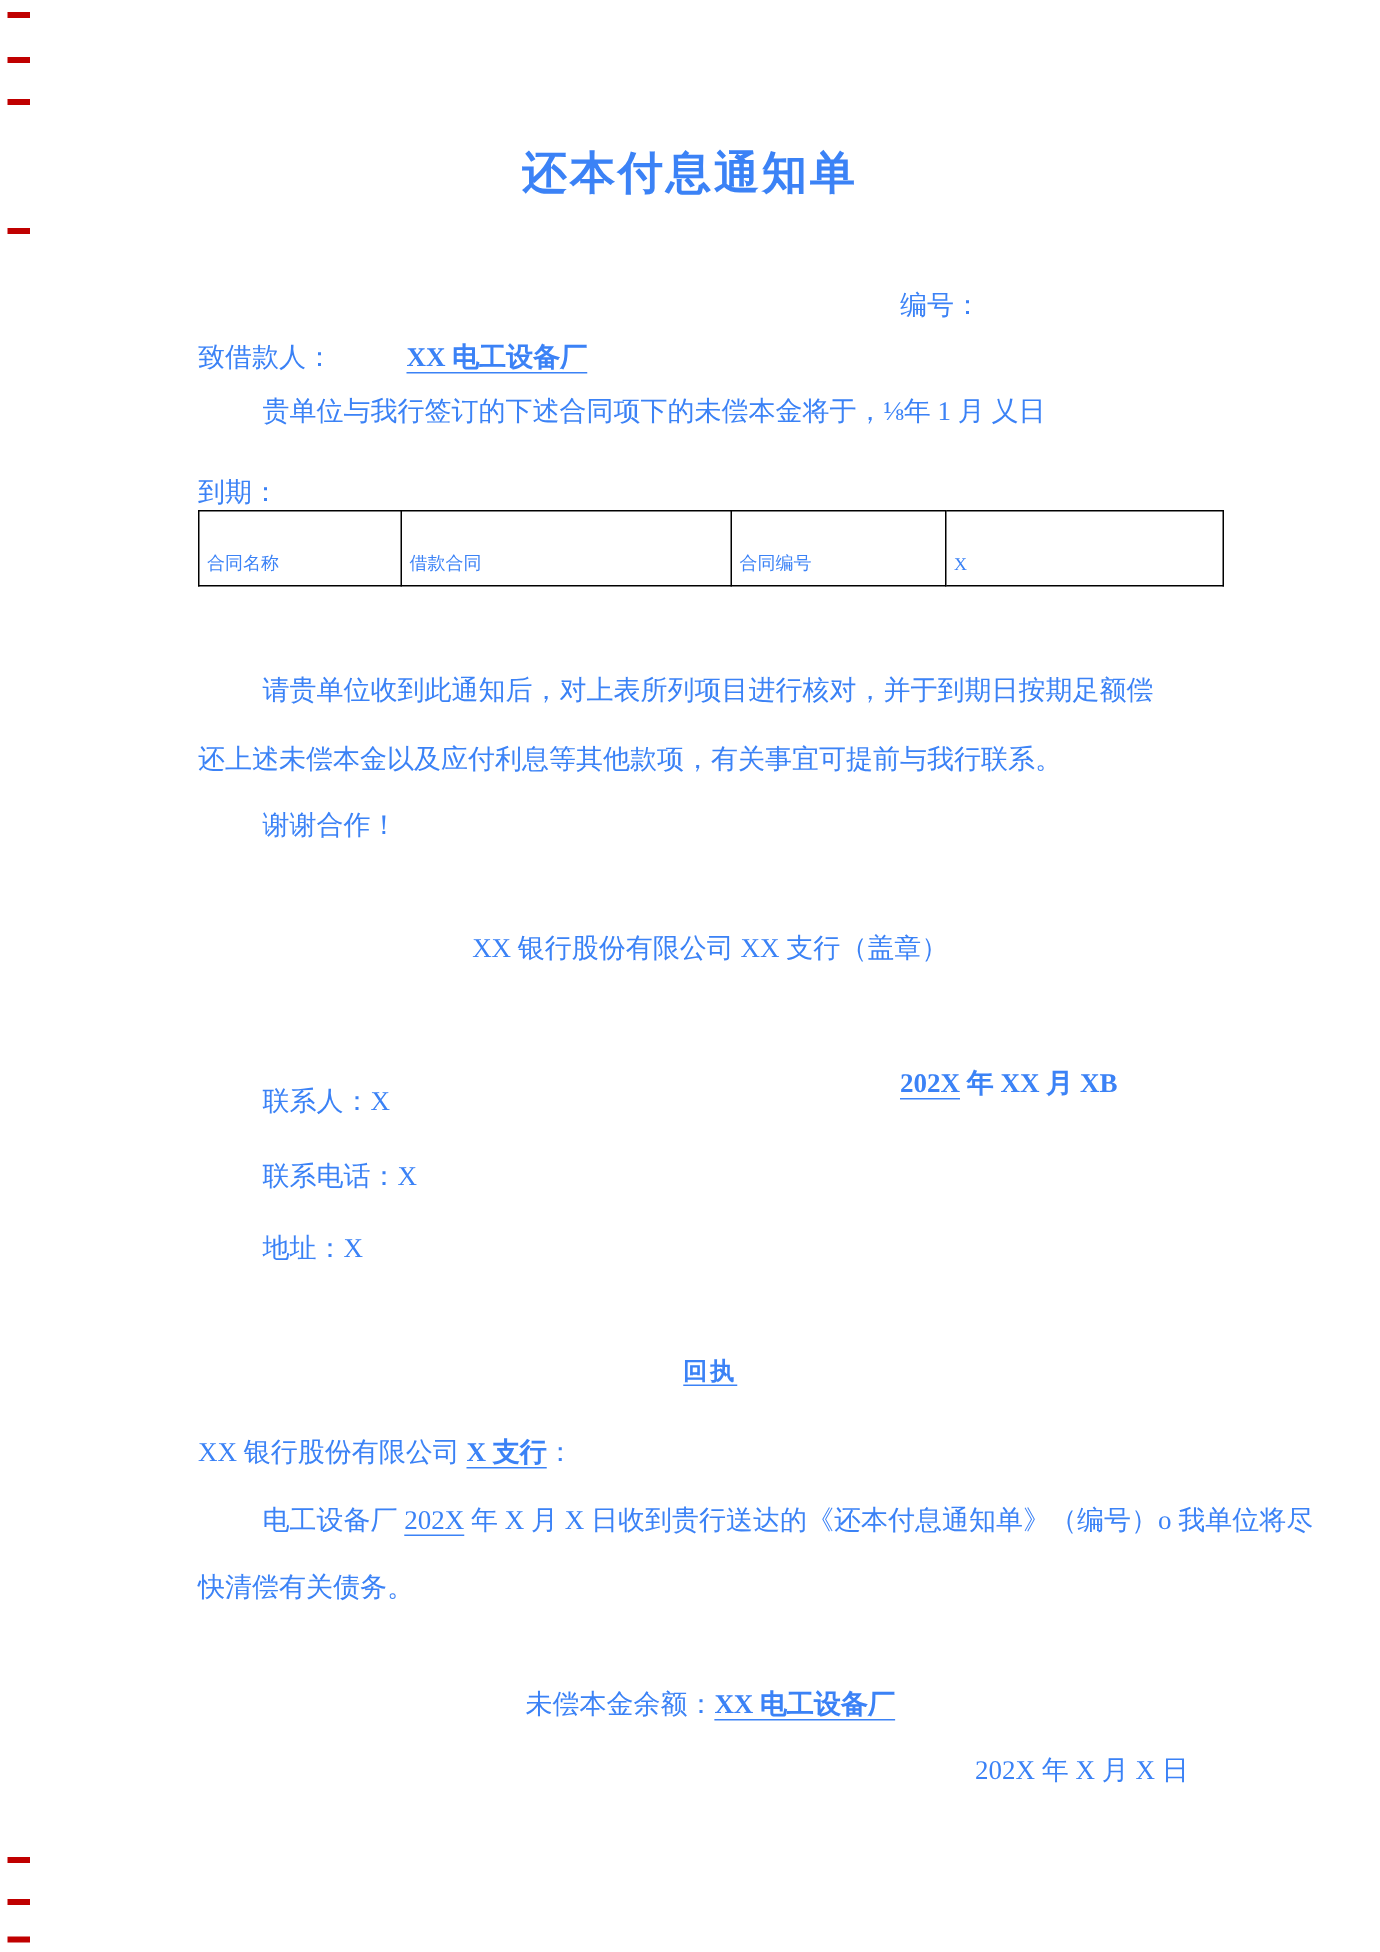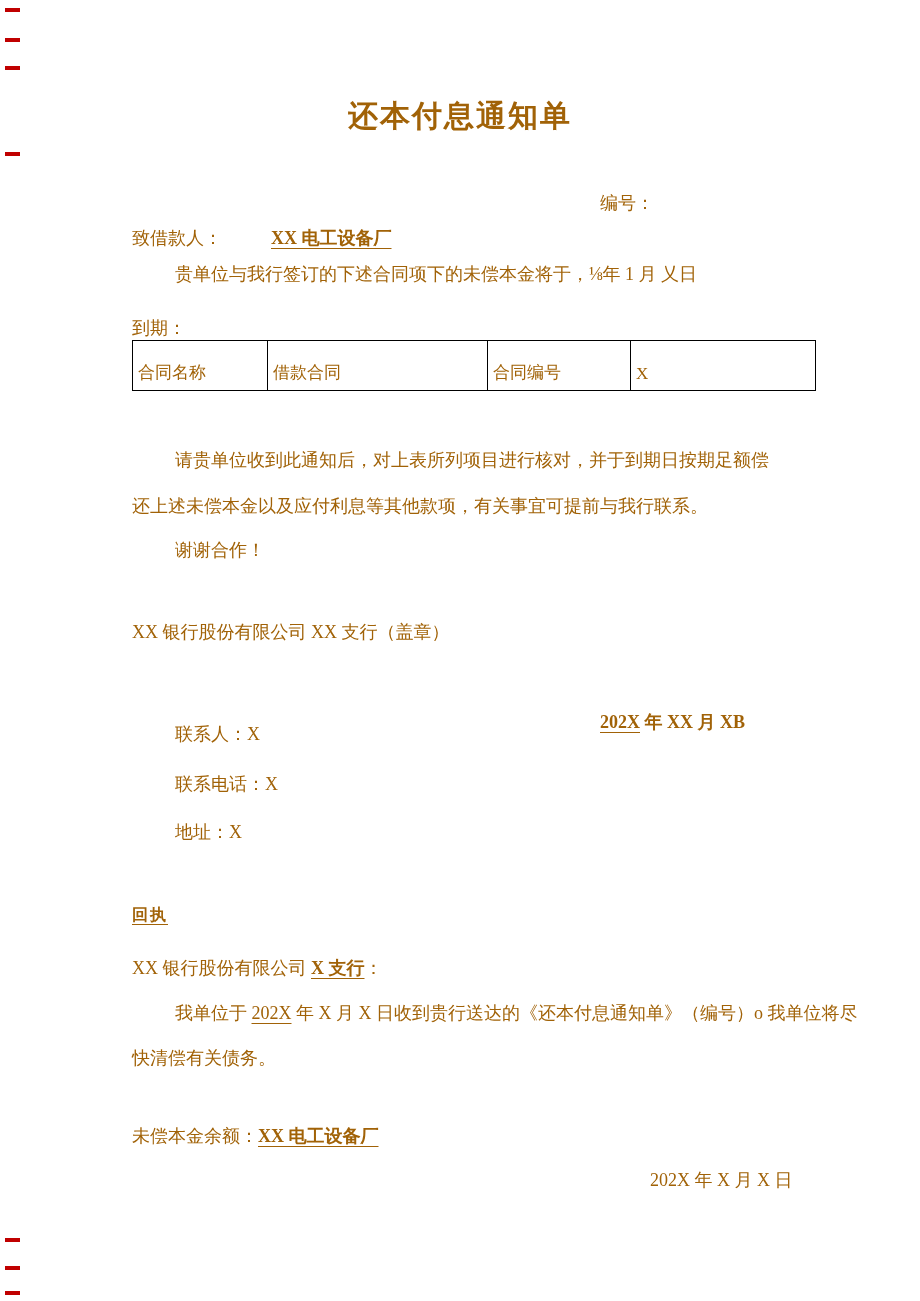--- a/index.html
+++ b/index.html
@@ -1,43 +1,43 @@
 <!DOCTYPE html>
 <html><head>
 <meta charset="utf-8">
 <style>
   * { margin:0; padding:0; box-sizing:border-box; }
   html,body { background:#ffffff; }
   .page {
     position:relative;
     width:920px; height:1301px;
     background:#ffffff;
-    color:#a16207;
+    color:#3b82f6;
     font-family:"Liberation Serif","DejaVu Serif",serif;
     font-size:18px;
     overflow:hidden;
     padding-left:22px;
   }
   .abs { position:absolute; white-space:nowrap; line-height:1.2; }
   .u { text-decoration:underline; text-underline-offset:4px; }
   .b { font-weight:bold; }
   .title {
     left:0; width:920px; text-align:center;
     font-size:30px; font-weight:bold; letter-spacing:2px;
   }
-  .center-block { left:132px; width:683px; text-align:left; }
+  .center-block { left:132px; width:683px; text-align:center; }
   .receipt-title { font-size:16px; font-weight:bold; letter-spacing:2px; }
   table.contract {
     position:absolute; left:132px; top:340px;
     border-collapse:collapse; table-layout:fixed;
     width:683px;
   }
   table.contract td {
     border:1px solid #000;
-    font-size:17px;
+    font-size:12px;
     padding:3px 4px 6px 5px;
     vertical-align:bottom;
     overflow:hidden;
   }
   td.va-top { vertical-align:top;margin-top:37px; }
   td.va-mid { vertical-align:middle; }
   td.pad-l  { padding-left:20px; vertical-align:middle; }
   td.pad-l2 { padding-left:26px; vertical-align:middle; }
   .red-mark {
     position:absolute; left:5px;
@@ -104,21 +104,21 @@
   <div class="abs" style="top:774px; left:175px">联系电话：X</div>
   <div class="abs" style="top:822px; left:175px">地址：X</div>
 
   <div class="abs center-block receipt-title u" style="top:905px">回执</div>
 
   <div class="abs" style="top:958px; left:132px">
     <span>XX 银行股份有限公司 </span><span class="u b">X 支行</span><span>：</span>
   </div>
 
   <div class="abs" style="top:1003px; left:175px">
-    <span>我单位于 </span><span class="u">202X</span><span> 年 X 月 X 日收到贵行送达的《还本付息通知单》（编号）o 我单位将尽</span>
+    <span>电工设备厂 </span><span class="u">202X</span><span> 年 X 月 X 日收到贵行送达的《还本付息通知单》（编号）o 我单位将尽</span>
   </div>
   <div class="abs" style="top:1048px; left:132px">快清偿有关债务。</div>
 
   <div class="abs center-block" style="top:1126px">
     <span>未偿本金余额：</span><span class="u b">XX 电工设备厂</span>
   </div>
 
   <div class="abs" style="top:1170px; left:650px">202X 年 X 月 X 日</div>
 
 </div>

